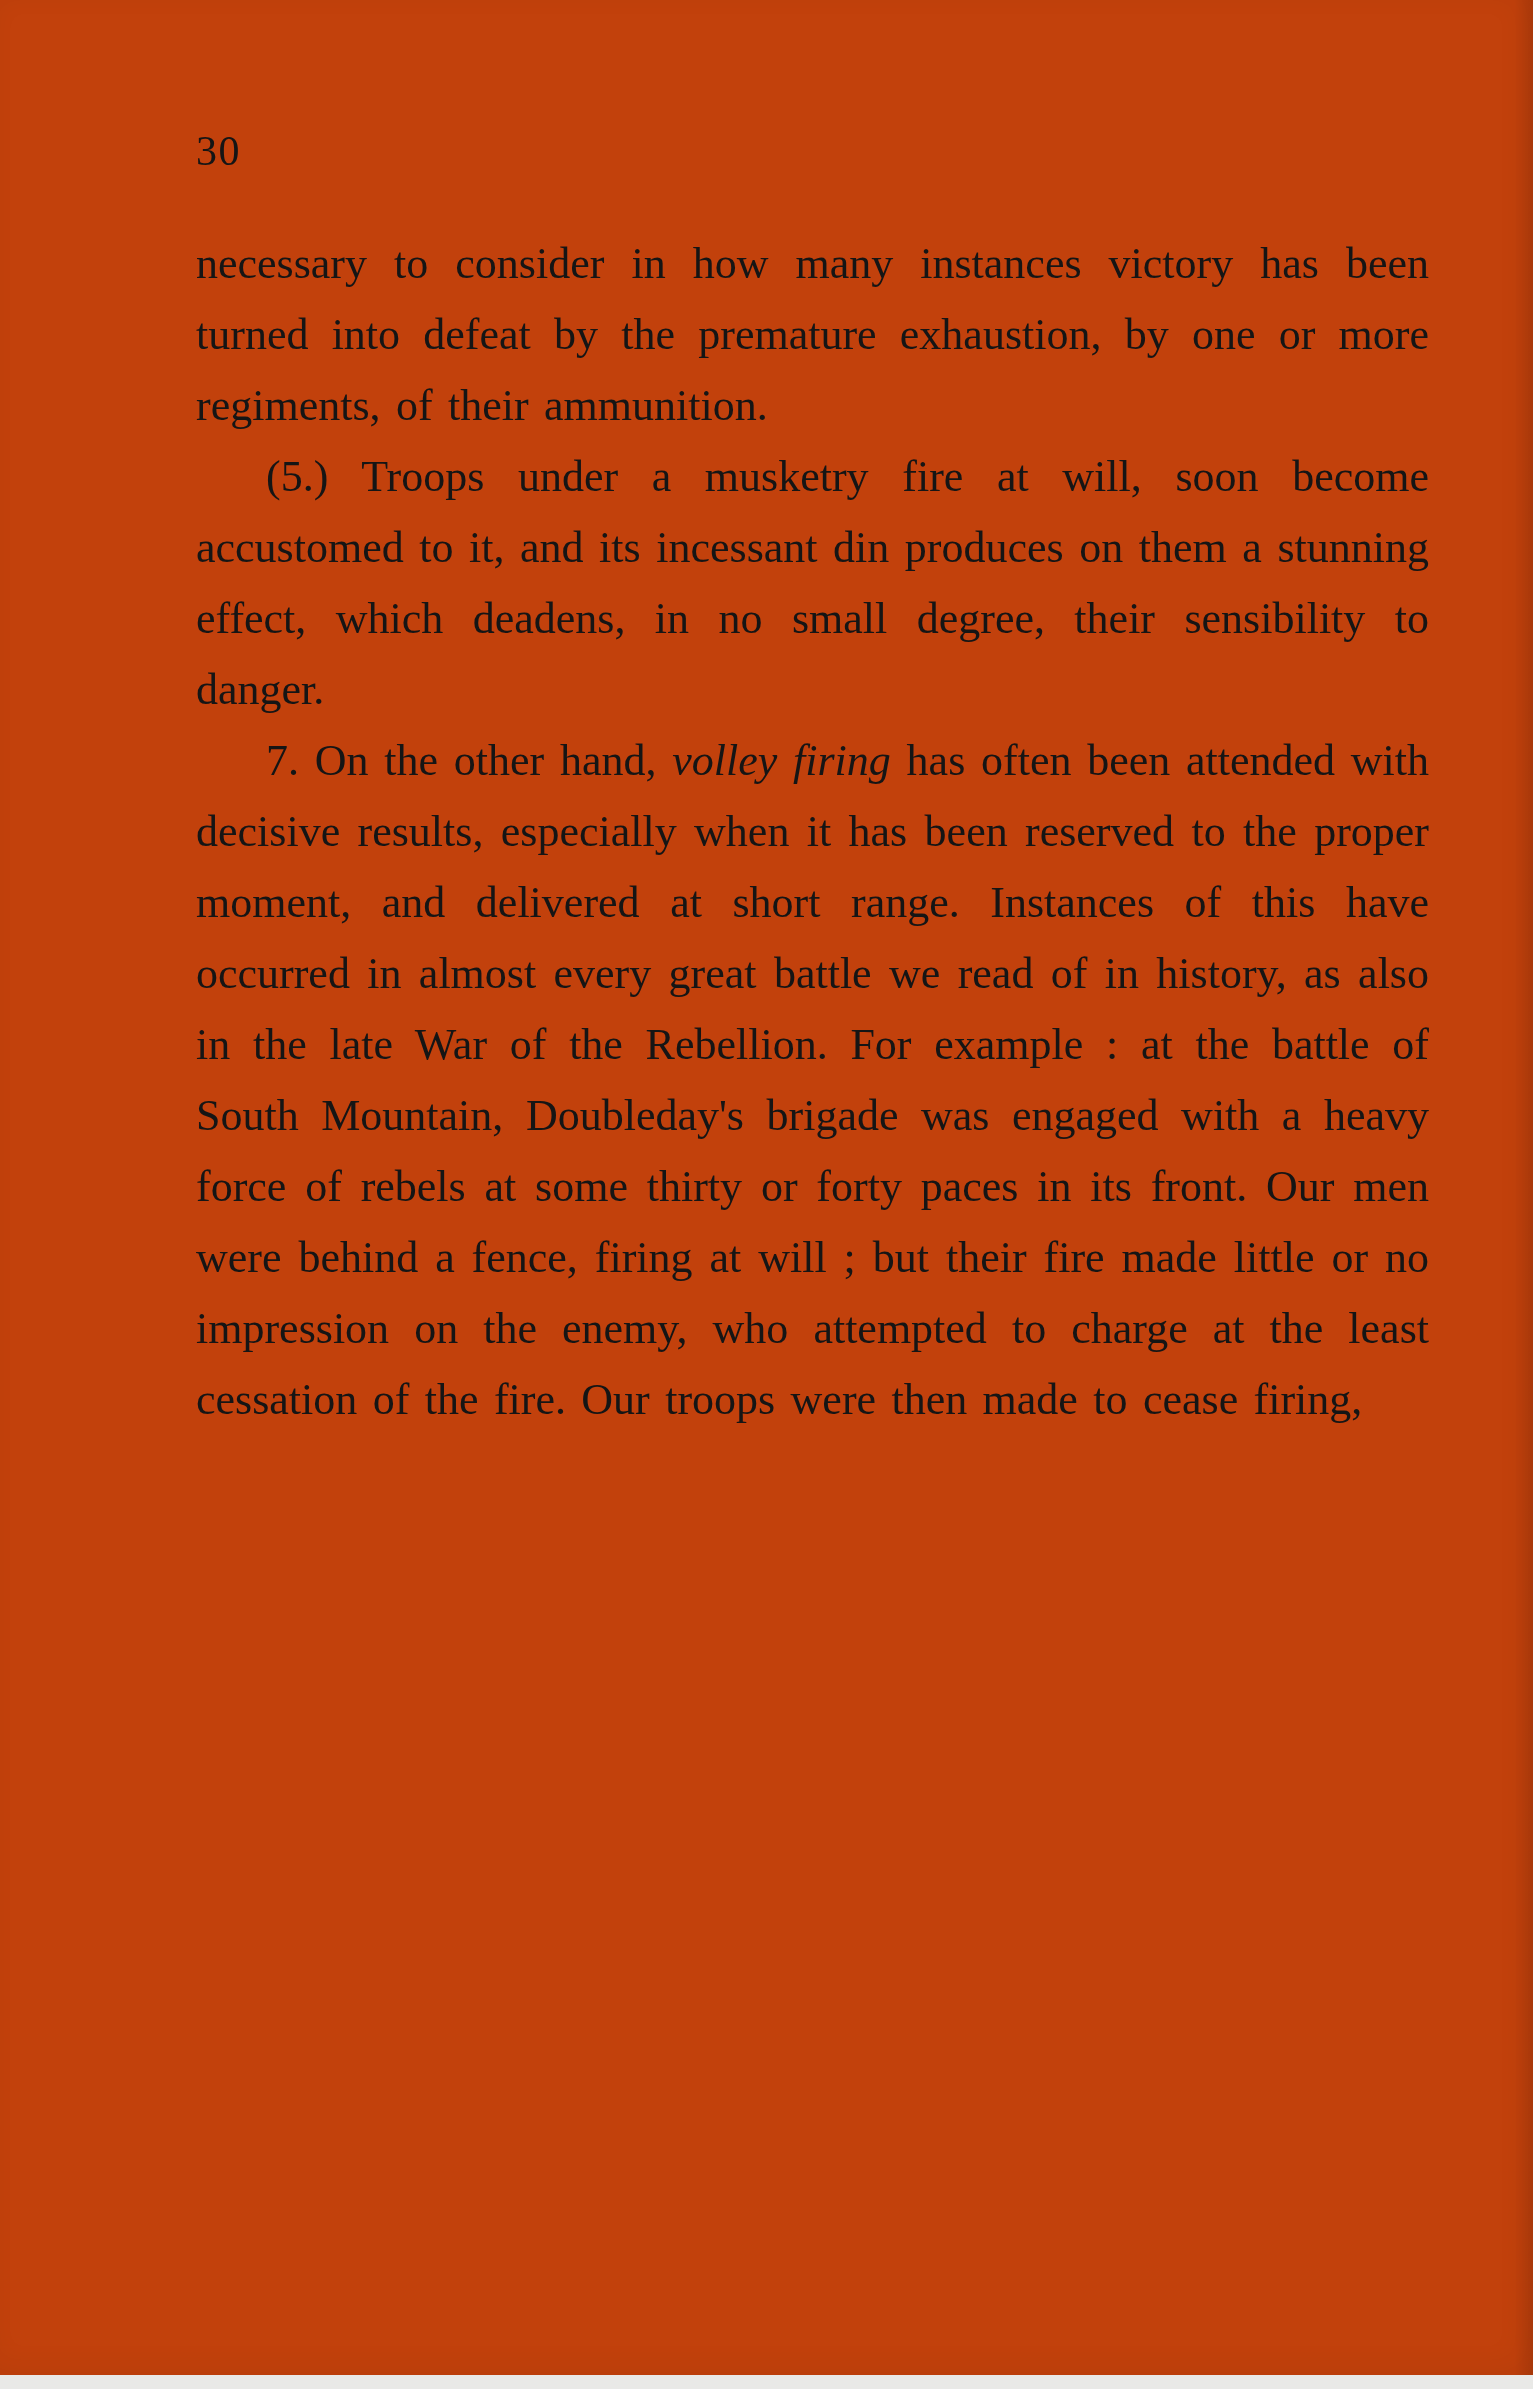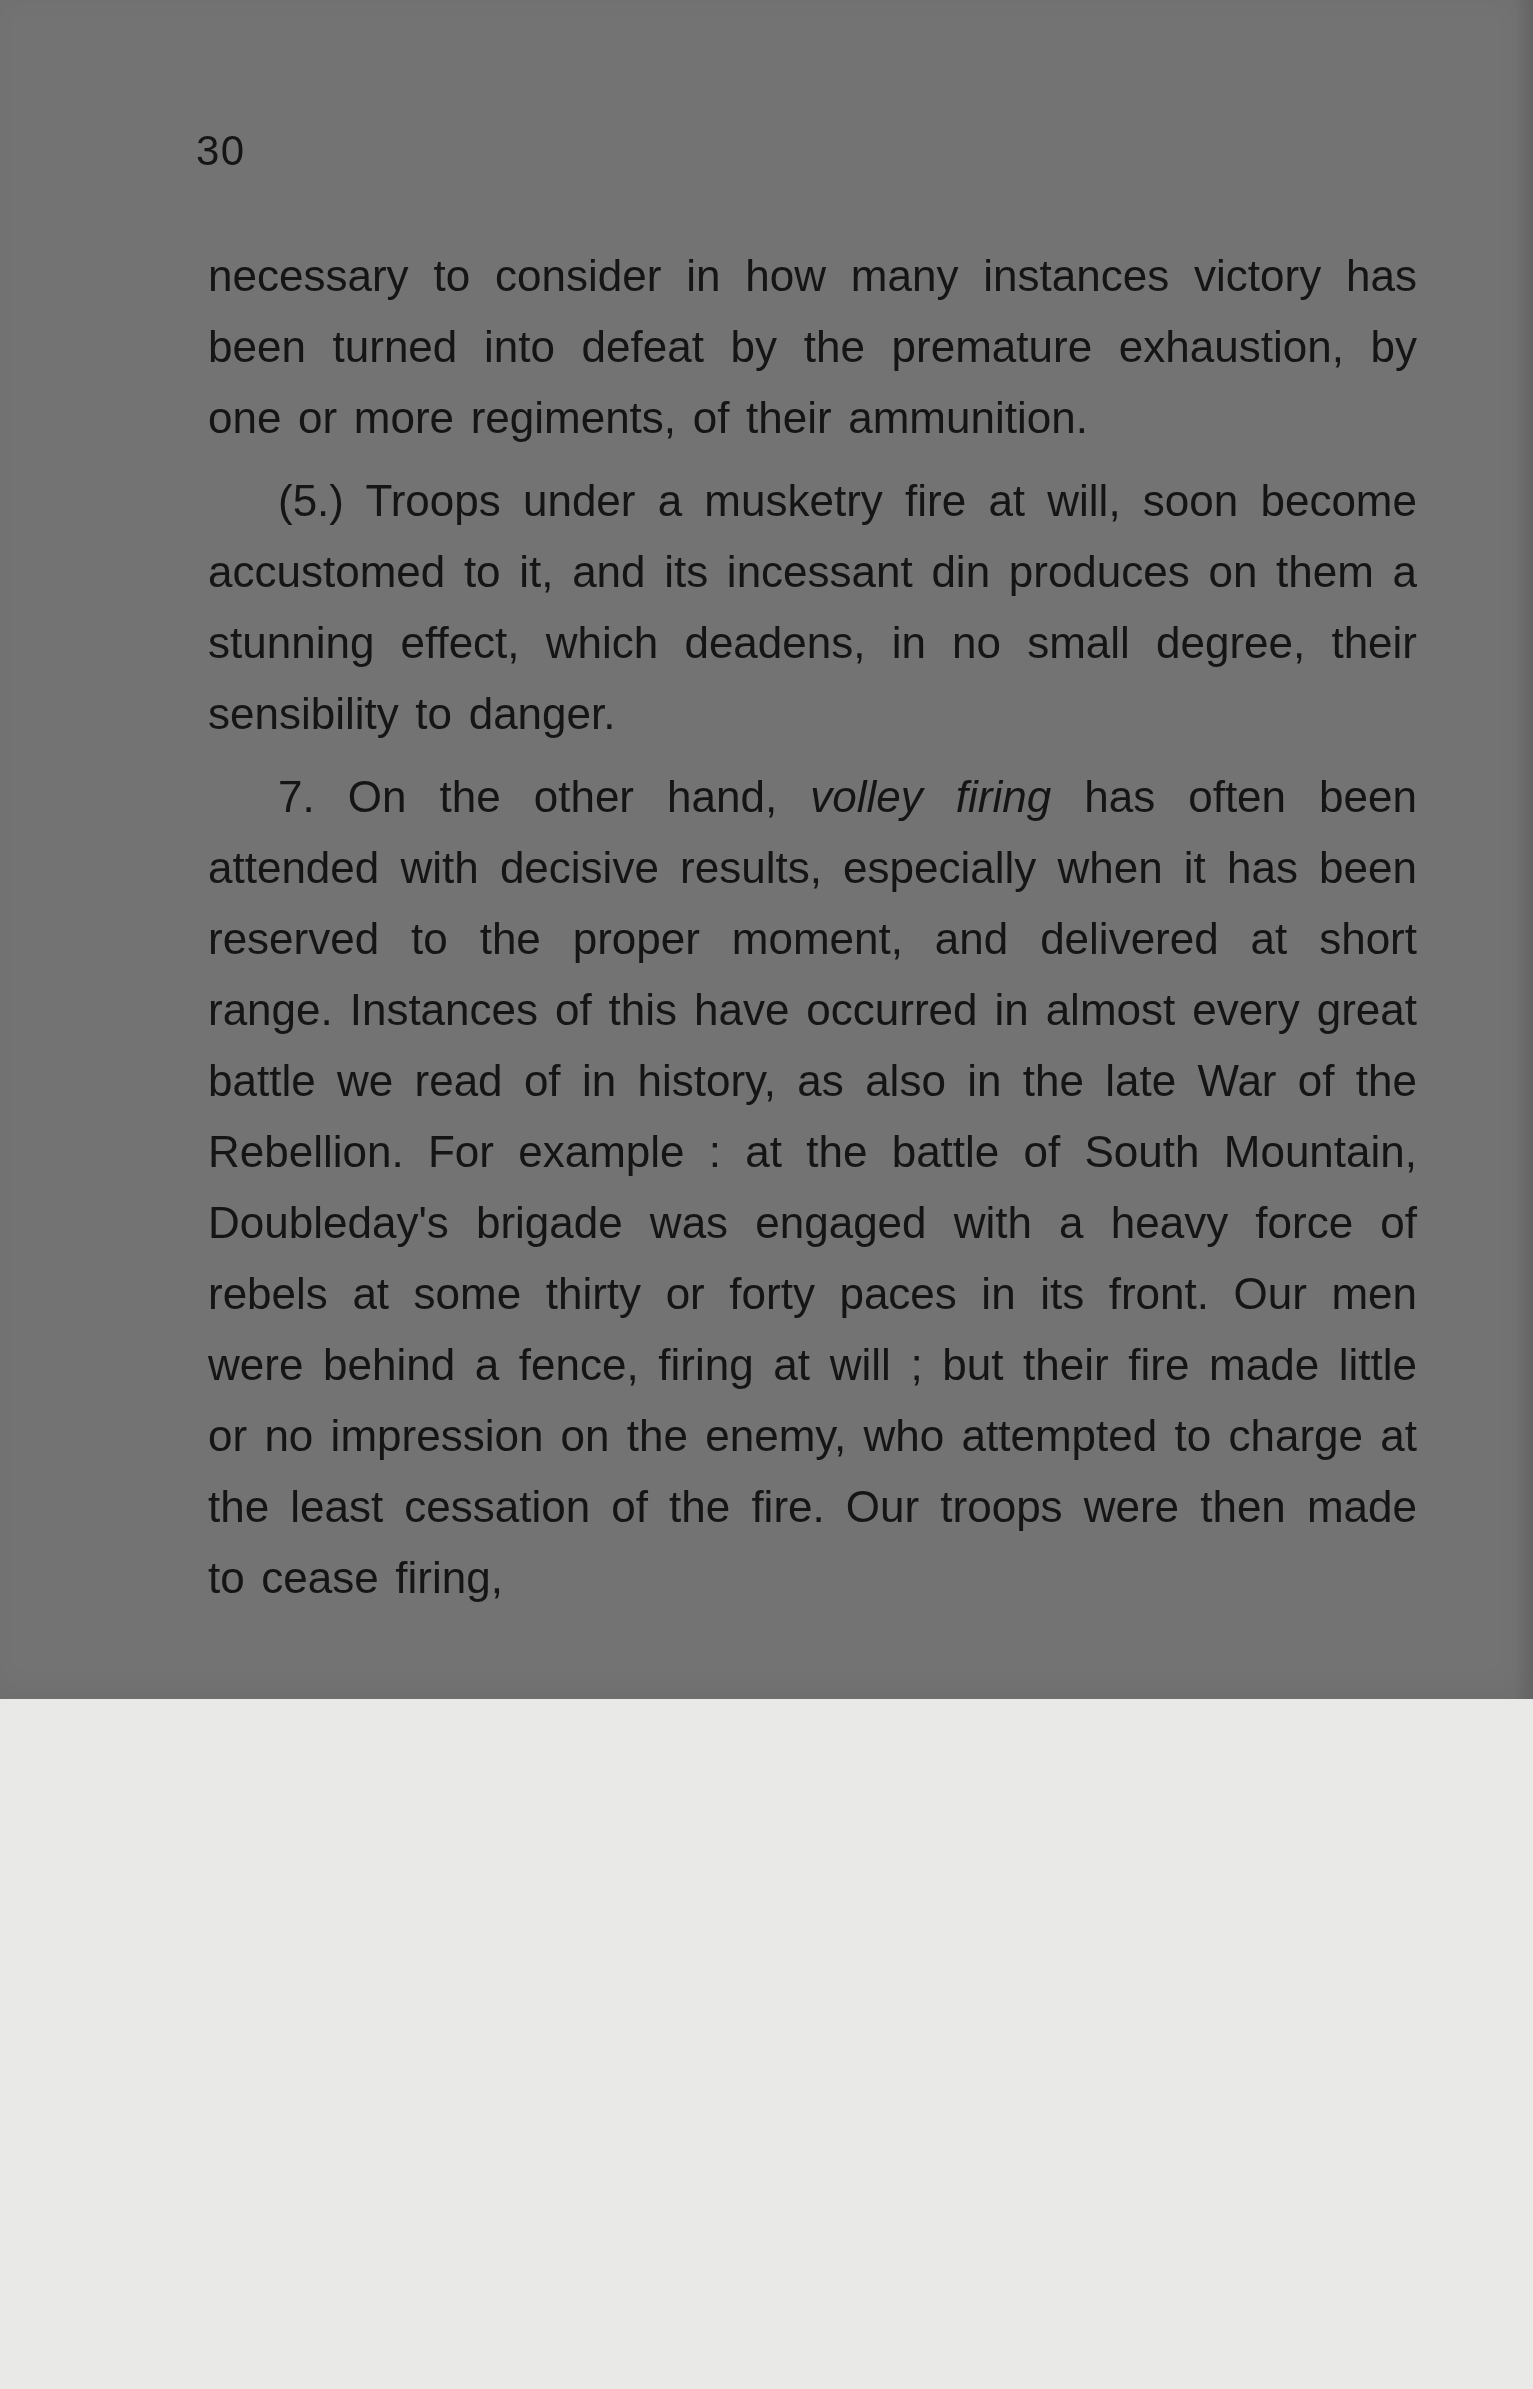--- a/index.html
+++ b/index.html
@@ -3,26 +3,26 @@
 <meta charset="utf-8">
 <style>
   html, body {
     margin: 0;
     padding: 0;
     background: #e9e9e7;
   }
   .page {
     position: relative;
     width: 1534px;
-    height: 1699px;
+    height: 2375px;
     margin: 0 auto;
-    background: #737373;
+    background: #c2410c;
     box-shadow: inset -10.6px -7.6px 30px rgba(0,0,0,0.05);
     overflow: hidden;
-    font-family: Liberation Sans, sans-serif;
+    font-family: Liberation Serif, serif;
     color: #151515;
   }
   
   .page::after {
     content: "";
     position: absolute;
     top: 0; right: 0; bottom: 0;
     width: 20px;
     background: linear-gradient(to right, rgba(0,0,0,0), rgba(0,0,0,0.10));
     pointer-events: none;
@@ -58,21 +58,21 @@
     left: 196px;
     width: 1233px;
     font-size: 44px;
     line-height: 71px;
     text-align: justify;
     word-spacing: 0.10em;
     hyphens: auto;
     -webkit-hyphens: auto;
   }
   .text-block p {
-    margin: 12px;
+    margin: 0;
     text-indent: 70px;
   }
   .text-block p.no-indent {
     text-indent: 0;
   }
   .text-block em {
     font-style: italic;
   }
 </style>
 </head>

